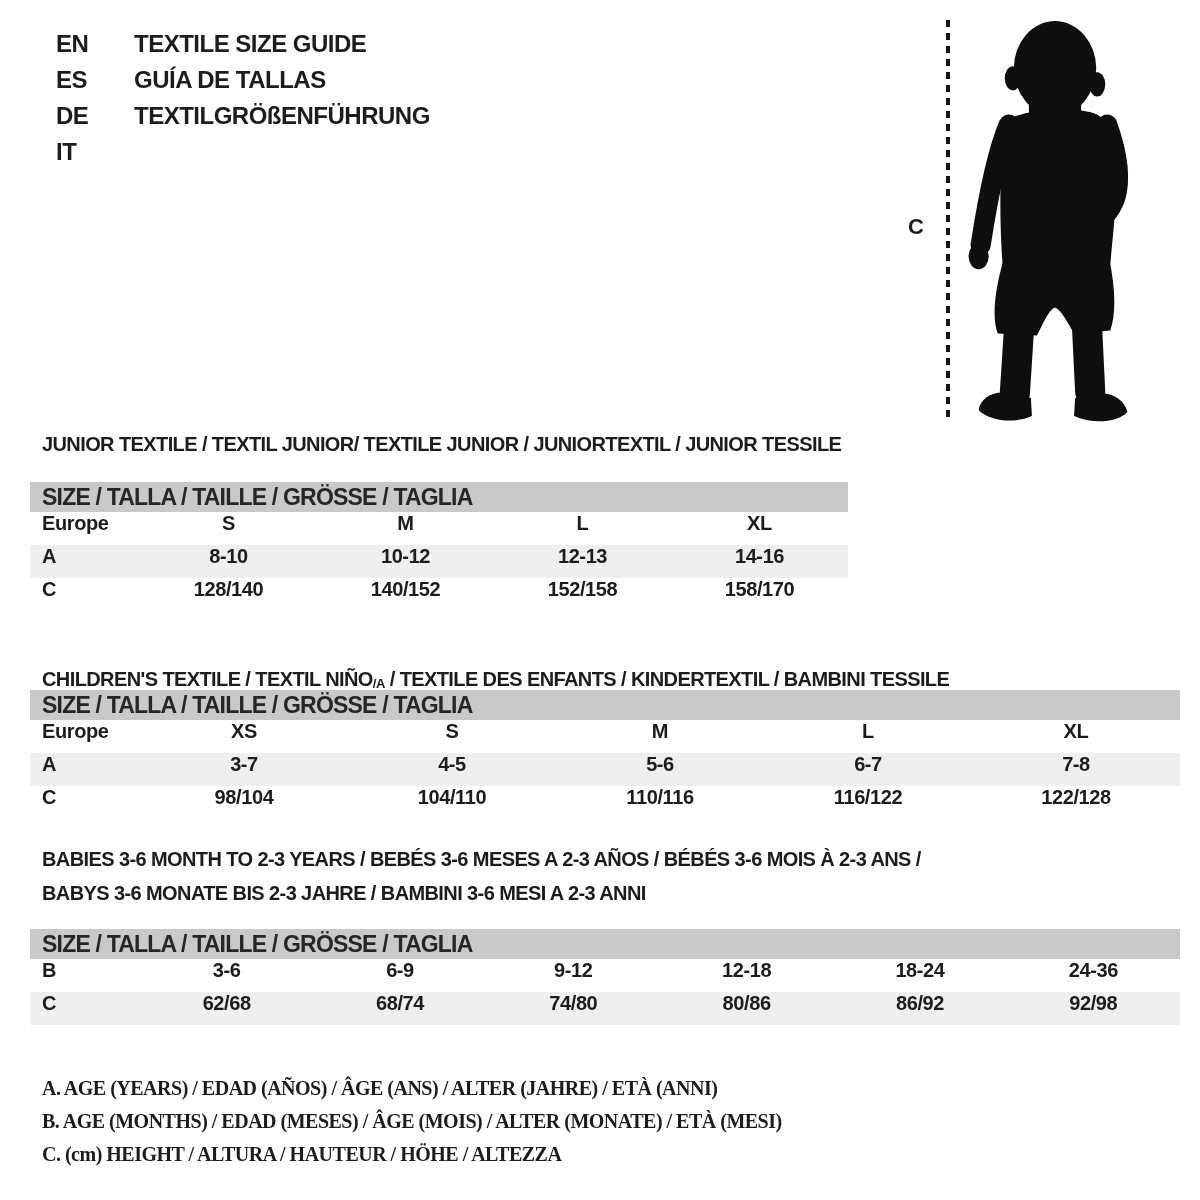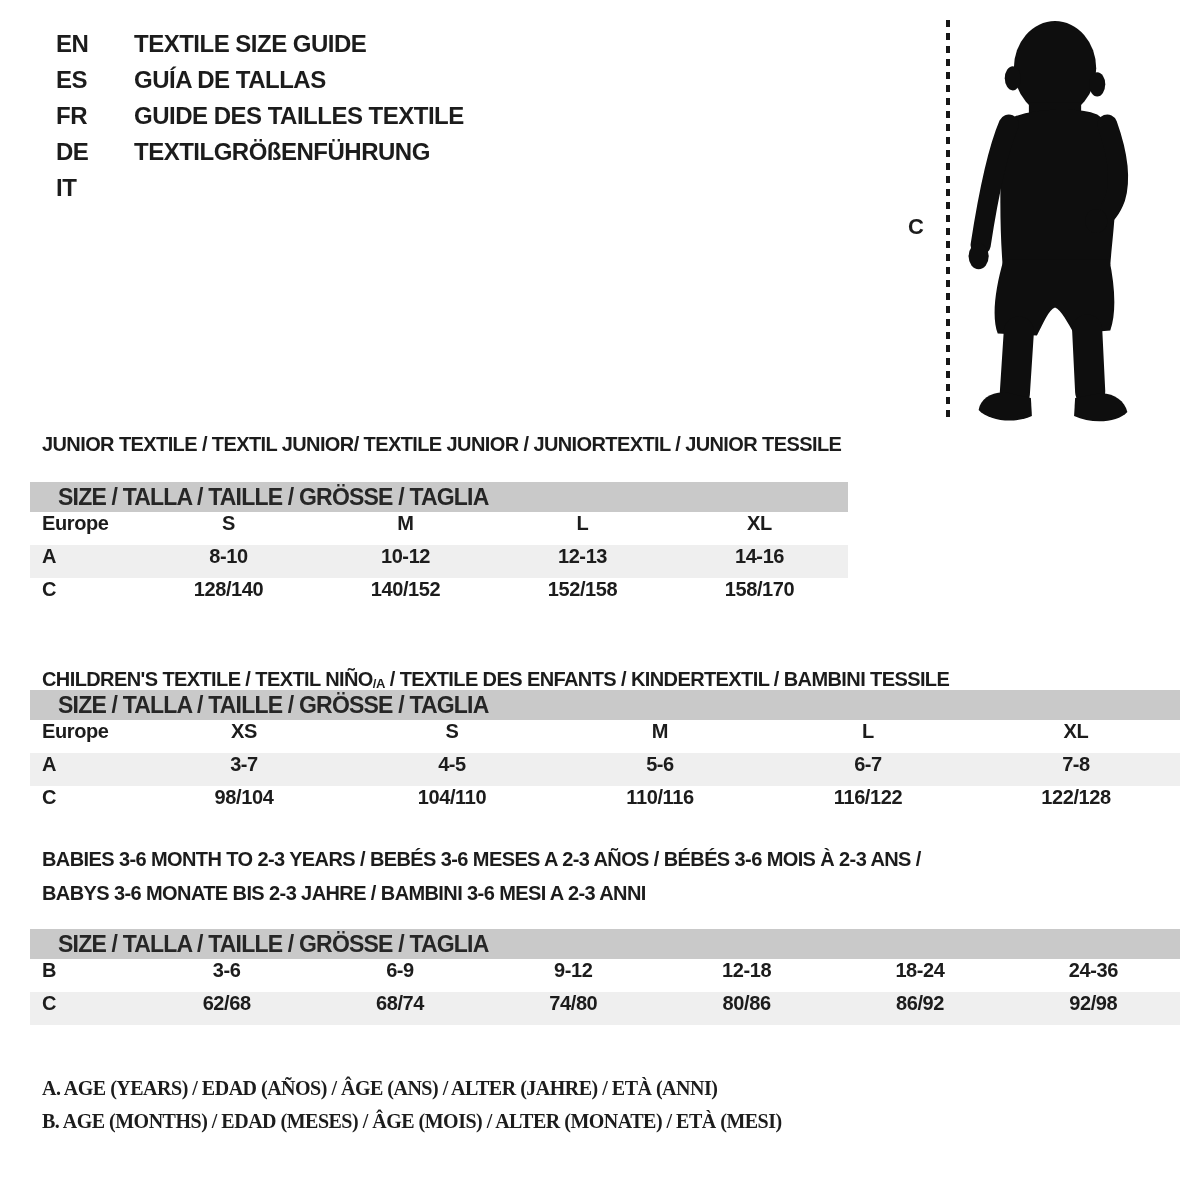--- a/index.html
+++ b/index.html
@@ -23,21 +23,21 @@
   .measure-label { position:absolute; left:8px; top:202px; font-size:22px; font-weight:bold; }
   .baby-svg { position:absolute; left:62px; top:0; }
 
   
   .sec-title { font-size:20px; font-weight:bold; letter-spacing:-0.6px; white-space:nowrap; }
   .sub { font-size:13px; position:relative; top:2px; letter-spacing:-0.5px; }
 
   
   .size-table { position:absolute; left:30px; }
   .thead { height:30px; background:#c9c9c9; display:flex; align-items:center;
-           padding-left:28px; box-sizing:border-box;
+           padding-left:12px; box-sizing:border-box;
            font-size:23px; font-weight:bold; letter-spacing:-0.8px; color:#262626; }
   .trow { height:33px; display:flex; align-items:flex-start; font-size:20px; font-weight:bold;
           letter-spacing:-0.4px; }
   .trow.shaded { background:#efefef; }
   .tlabel { width:110px; flex:0 0 110px; padding-left:12px; box-sizing:border-box; }
   .tcell { flex:1; text-align:center; }
 
   
   .legend { left:42px; top:1072px;font-family:Liberation Serif, serif; }
   .legend-line { height:33px; display:flex; align-items:center;
@@ -47,24 +47,20 @@
 <body>
 
 <div class="abs lang-block">
   <div class="lang-row">
     <span class="lang-code">EN</span>
     <span>TEXTILE SIZE GUIDE</span>
   </div>
   <div class="lang-row">
     <span class="lang-code">ES</span>
     <span>GUÍA DE TALLAS</span>
-  </div>
-  <div class="lang-row">
-    <span class="lang-code">FR</span>
-    <span>GUIDE DES TAILLES TEXTILE</span>
   </div>
   <div class="lang-row">
     <span class="lang-code">DE</span>
     <span>TEXTILGRÖßENFÜHRUNG</span>
   </div>
   <div class="lang-row">
     <span class="lang-code">IT</span>
   </div>
 </div>
 
@@ -184,13 +180,14 @@
     <span class="tcell">74/80</span>
     <span class="tcell">80/86</span>
     <span class="tcell">86/92</span>
     <span class="tcell">92/98</span>
   </div>
 </div>
 
 <div class="abs legend">
   <div class="legend-line">A. AGE (YEARS) / EDAD (AÑOS) / ÂGE (ANS) / ALTER (JAHRE) / ETÀ (ANNI)</div>
   <div class="legend-line">B. AGE (MONTHS) / EDAD (MESES) / ÂGE (MOIS) / ALTER (MONATE) / ETÀ (MESI)</div>
+  <div class="legend-line">C. (cm) HEIGHT / ALTURA / HAUTEUR / HÖHE / ALTEZZA</div>
 </div>
 
 </body></html>

